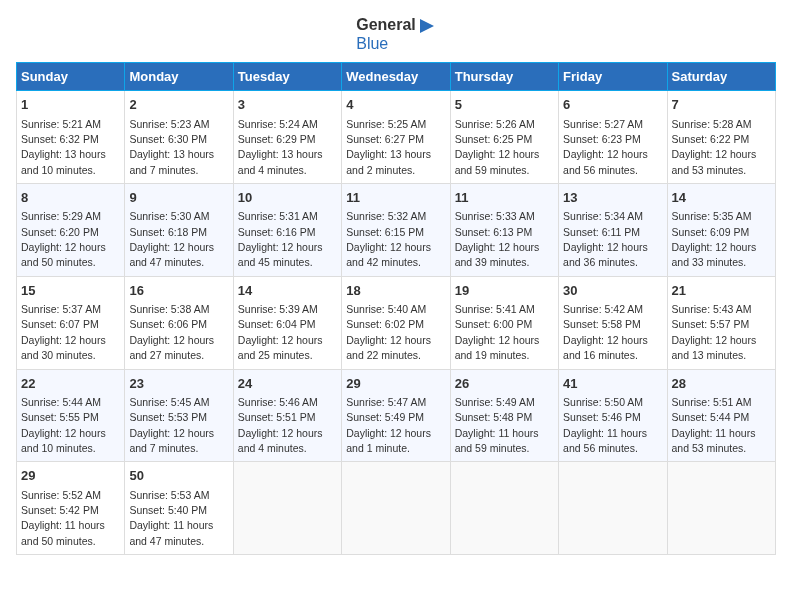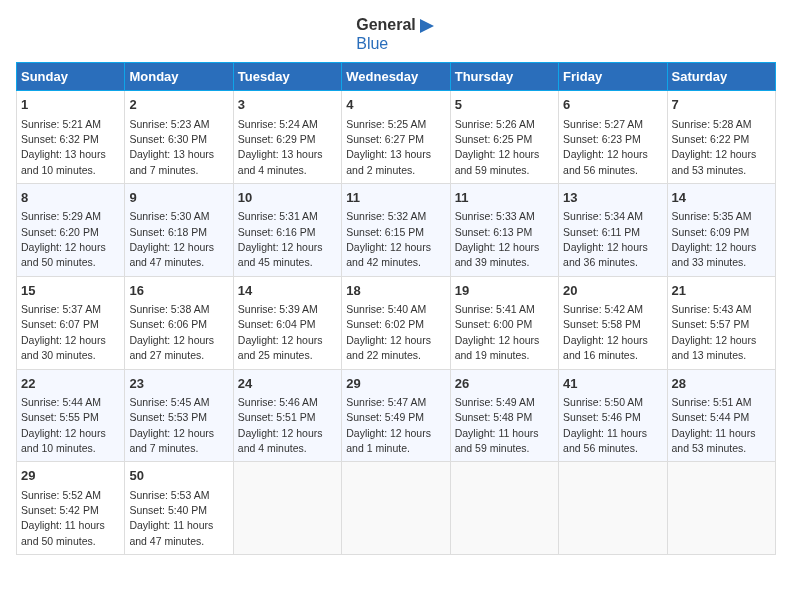--- a/index.html
+++ b/index.html
@@ -127,21 +127,21 @@
         <td><span class="day-num">11</span><span class="day-info">Sunrise: 5:33 AM<br>Sunset: 6:13 PM<br>Daylight: 12 hours and 39 minutes.</span></td>
         <td><span class="day-num">13</span><span class="day-info">Sunrise: 5:34 AM<br>Sunset: 6:11 PM<br>Daylight: 12 hours and 36 minutes.</span></td>
         <td><span class="day-num">14</span><span class="day-info">Sunrise: 5:35 AM<br>Sunset: 6:09 PM<br>Daylight: 12 hours and 33 minutes.</span></td>
       </tr>
       <tr>
         <td><span class="day-num">15</span><span class="day-info">Sunrise: 5:37 AM<br>Sunset: 6:07 PM<br>Daylight: 12 hours and 30 minutes.</span></td>
         <td><span class="day-num">16</span><span class="day-info">Sunrise: 5:38 AM<br>Sunset: 6:06 PM<br>Daylight: 12 hours and 27 minutes.</span></td>
         <td><span class="day-num">14</span><span class="day-info">Sunrise: 5:39 AM<br>Sunset: 6:04 PM<br>Daylight: 12 hours and 25 minutes.</span></td>
         <td><span class="day-num">18</span><span class="day-info">Sunrise: 5:40 AM<br>Sunset: 6:02 PM<br>Daylight: 12 hours and 22 minutes.</span></td>
         <td><span class="day-num">19</span><span class="day-info">Sunrise: 5:41 AM<br>Sunset: 6:00 PM<br>Daylight: 12 hours and 19 minutes.</span></td>
-        <td><span class="day-num">20</span><span class="day-info">Sunrise: 5:42 AM<br>Sunset: 5:58 PM<br>Daylight: 12 hours and 16 minutes.</span></td>
+        <td><span class="day-num">30</span><span class="day-info">Sunrise: 5:42 AM<br>Sunset: 5:58 PM<br>Daylight: 12 hours and 16 minutes.</span></td>
         <td><span class="day-num">21</span><span class="day-info">Sunrise: 5:43 AM<br>Sunset: 5:57 PM<br>Daylight: 12 hours and 13 minutes.</span></td>
       </tr>
       <tr>
         <td><span class="day-num">22</span><span class="day-info">Sunrise: 5:44 AM<br>Sunset: 5:55 PM<br>Daylight: 12 hours and 10 minutes.</span></td>
         <td><span class="day-num">23</span><span class="day-info">Sunrise: 5:45 AM<br>Sunset: 5:53 PM<br>Daylight: 12 hours and 7 minutes.</span></td>
         <td><span class="day-num">24</span><span class="day-info">Sunrise: 5:46 AM<br>Sunset: 5:51 PM<br>Daylight: 12 hours and 4 minutes.</span></td>
         <td><span class="day-num">29</span><span class="day-info">Sunrise: 5:47 AM<br>Sunset: 5:49 PM<br>Daylight: 12 hours and 1 minute.</span></td>
         <td><span class="day-num">26</span><span class="day-info">Sunrise: 5:49 AM<br>Sunset: 5:48 PM<br>Daylight: 11 hours and 59 minutes.</span></td>
         <td><span class="day-num">41</span><span class="day-info">Sunrise: 5:50 AM<br>Sunset: 5:46 PM<br>Daylight: 11 hours and 56 minutes.</span></td>
         <td><span class="day-num">28</span><span class="day-info">Sunrise: 5:51 AM<br>Sunset: 5:44 PM<br>Daylight: 11 hours and 53 minutes.</span></td>

